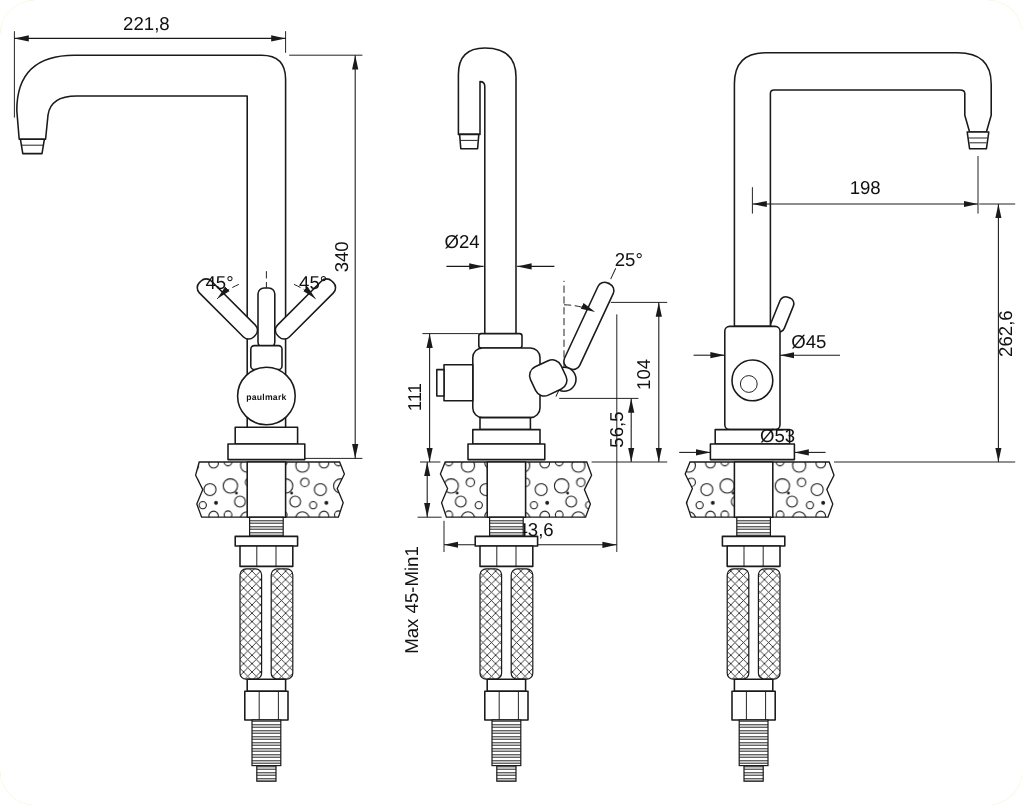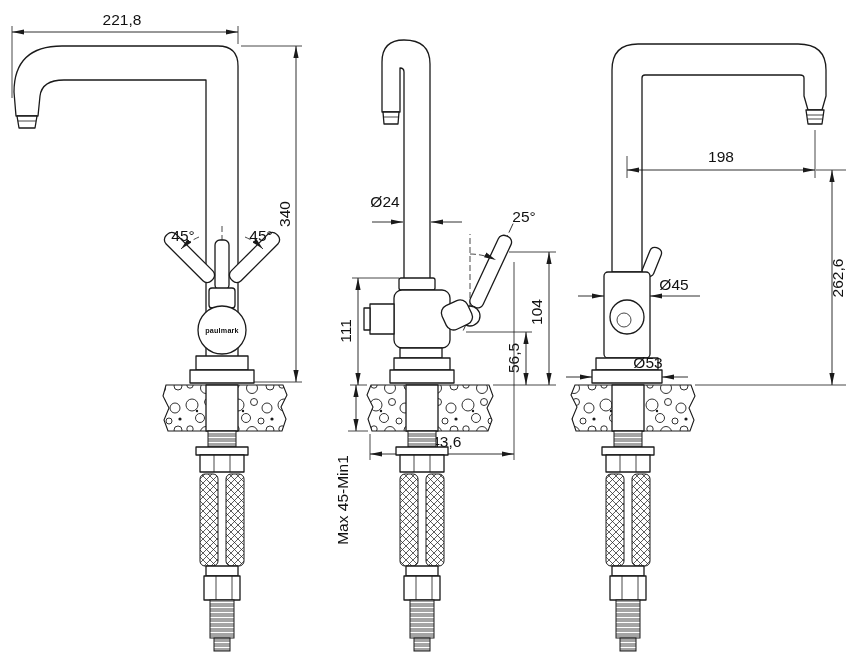--- a/index.html
+++ b/index.html
@@ -1,17 +1,17 @@
 <!DOCTYPE html>
 <html><head>
 <meta charset="utf-8">
 <style>
   html,body{margin:0;padding:0;background:#fff;}
   .stage{width:852px;height:671px;background:#bef264;position:relative;overflow:hidden;
-         font-family:"Liberation Sans",sans-serif;}
+         font-family:"Liberation Sans",sans-serif;border-radius:29px;}
   svg text{font-family:"Liberation Sans",sans-serif;fill:#111;}
   .ol{fill:#ffffff;stroke:#1a1a1a;stroke-width:1.3;stroke-linejoin:round;}
   .thin{fill:none;stroke:#1a1a1a;stroke-width:0.8;}
   .dim{fill:none;stroke:#1a1a1a;stroke-width:0.9;}
   .dash{stroke-dasharray:6 3;}
   .dashdot{stroke-dasharray:10 3 2 3;}
   .dimtxt{font-size:15.5px;}
   .logotxt{font-size:7.2px;font-weight:600;letter-spacing:.2px;}
 </style>
 </head>

